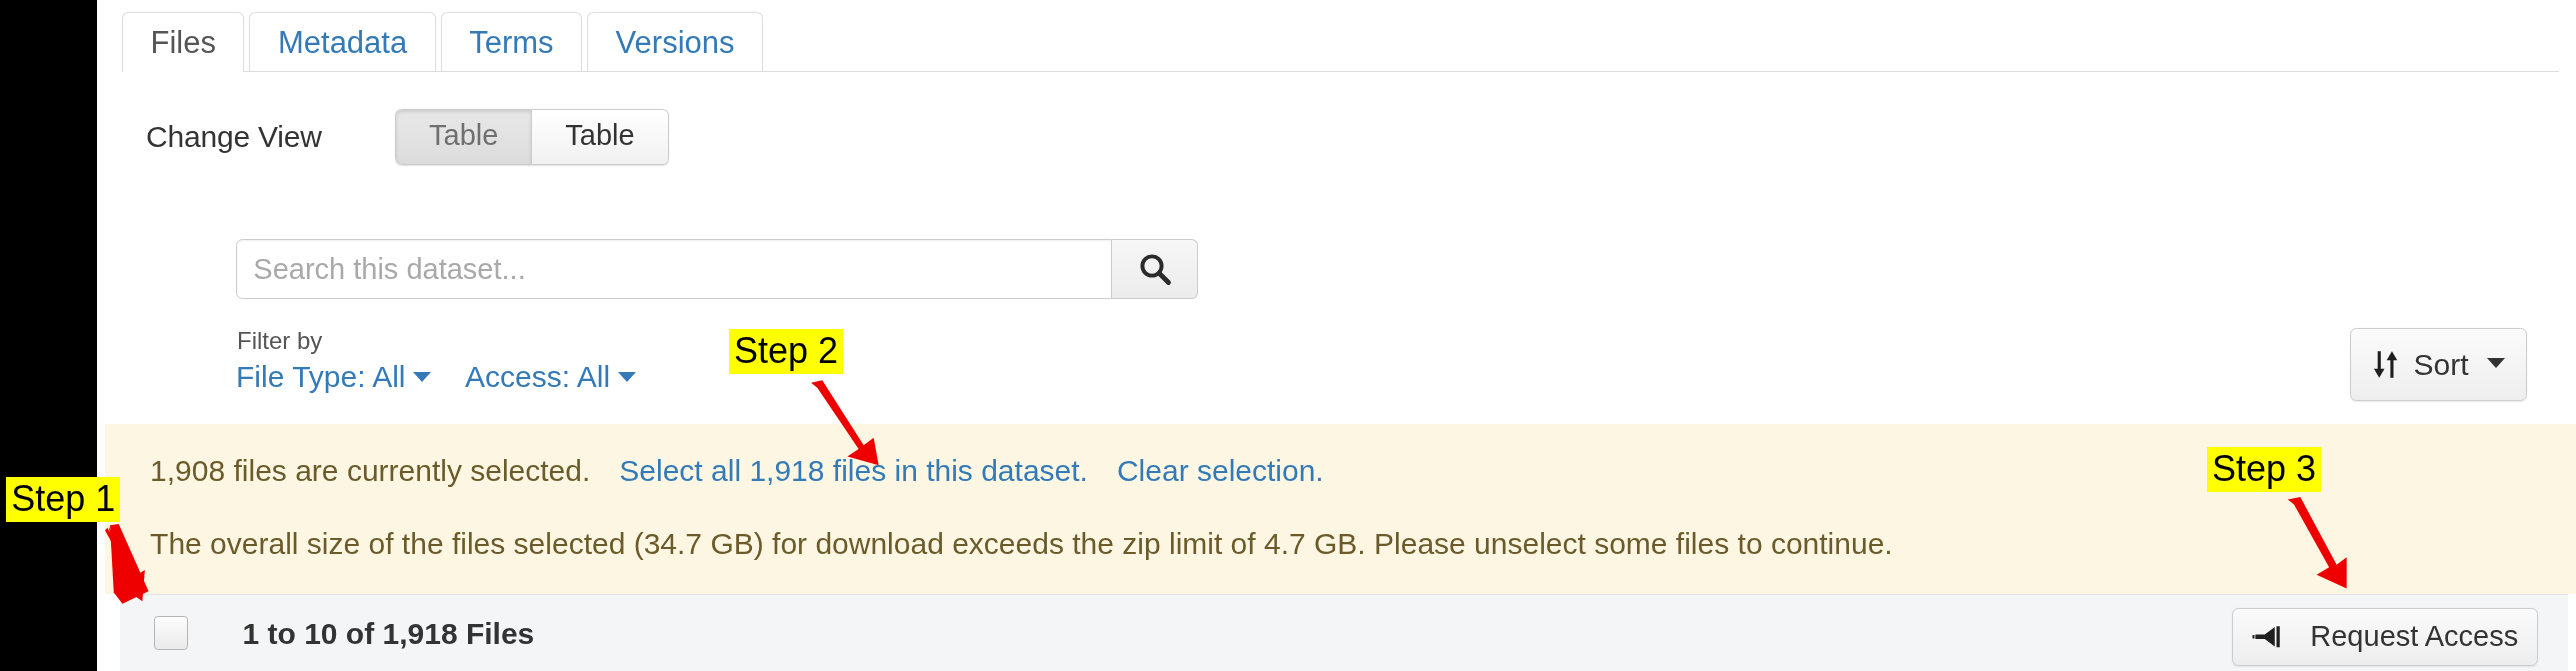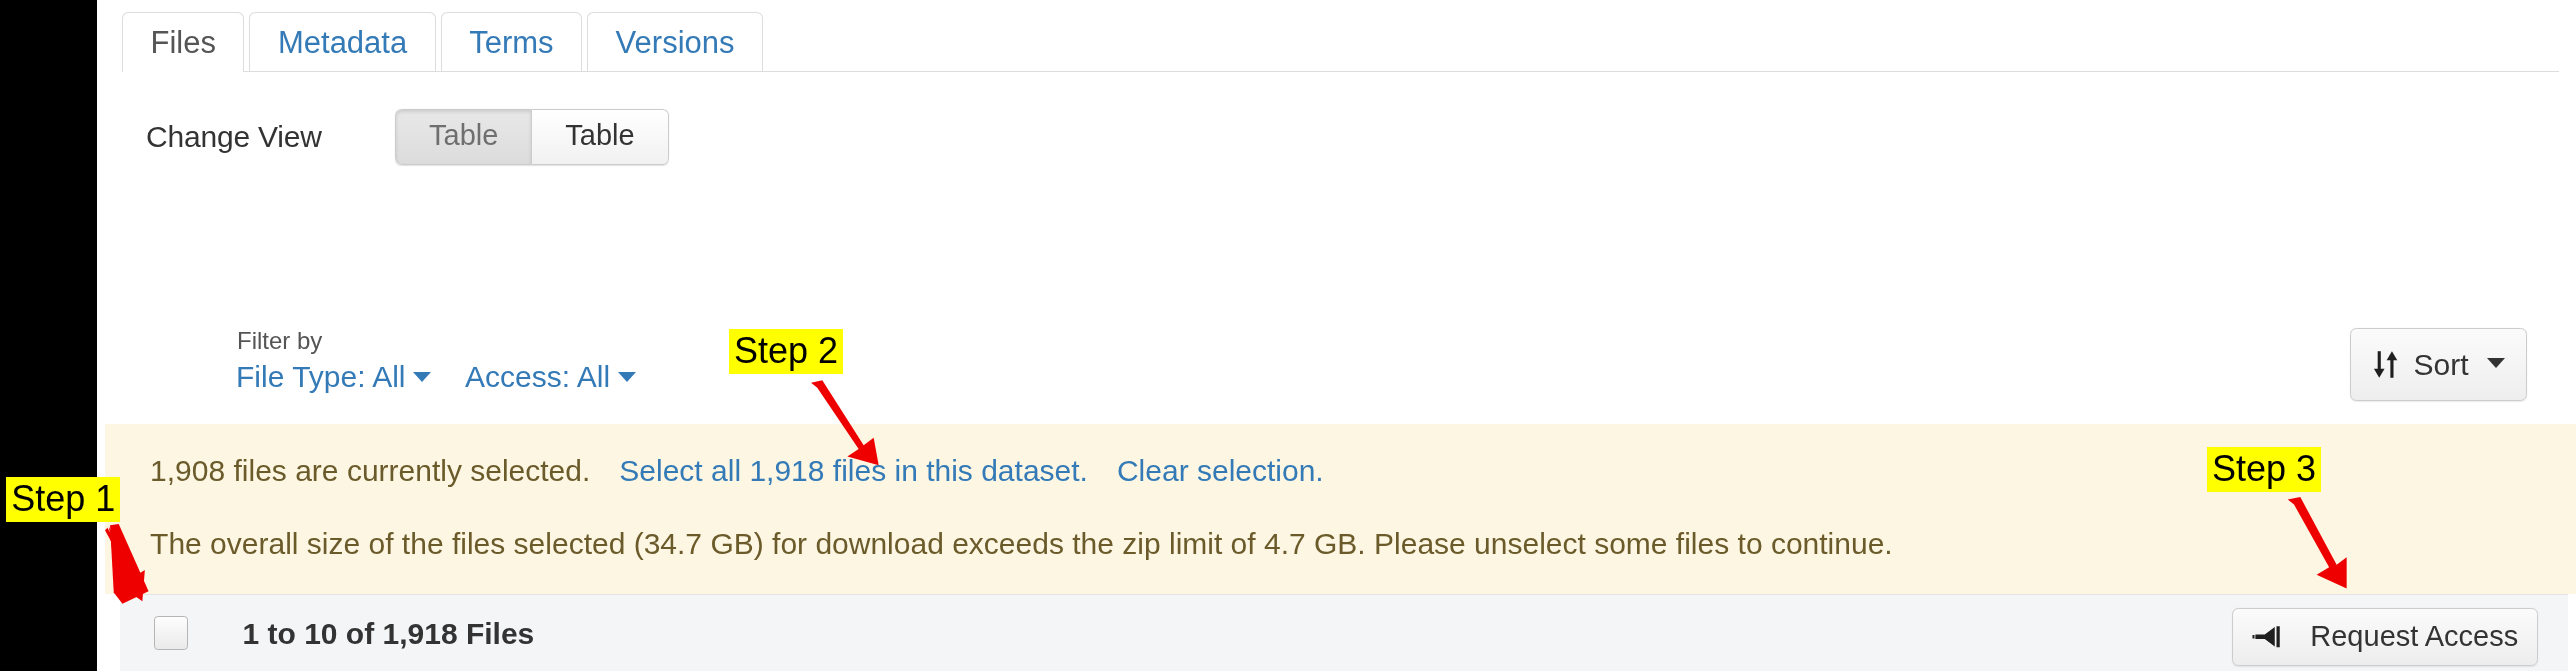--- a/index.html
+++ b/index.html
@@ -258,20 +258,29 @@
     <div id="view-toggle">
       <div class="view-btn first active">
         <span>Table</span>
       </div>
       <div class="view-btn last inactive">
         <span>Table</span>
       </div>
     </div>
   </div>
 
+  <div id="search-group">
+    <input id="search-input" type="text" placeholder="Search this dataset..." style="">
+    <div id="search-button">
+      <svg width="36" height="36" viewBox="0 0 24 24">
+        <circle cx="10" cy="10" r="6.4" fill="none" stroke="#2b2b2b" stroke-width="2.6"></circle>
+        <line x1="14.8" y1="14.8" x2="21" y2="21" stroke="#2b2b2b" stroke-width="3.2" stroke-linecap="round"></line>
+      </svg>
+    </div>
+  </div>
 
   <div id="filter-by-label">Filter by</div>
   <div id="filter-links">
     <span class="filter-link"><span>File Type: All</span><i class="caret-dn"></i></span>
     <span class="filter-link"><span>Access: All</span><i class="caret-dn"></i></span>
   </div>
 
   <div id="sort-button">
     <svg width="29" height="33" viewBox="0 0 24 26">
       <path d="M6 2 V20" stroke="#1f1f1f" stroke-width="2.6"></path>

